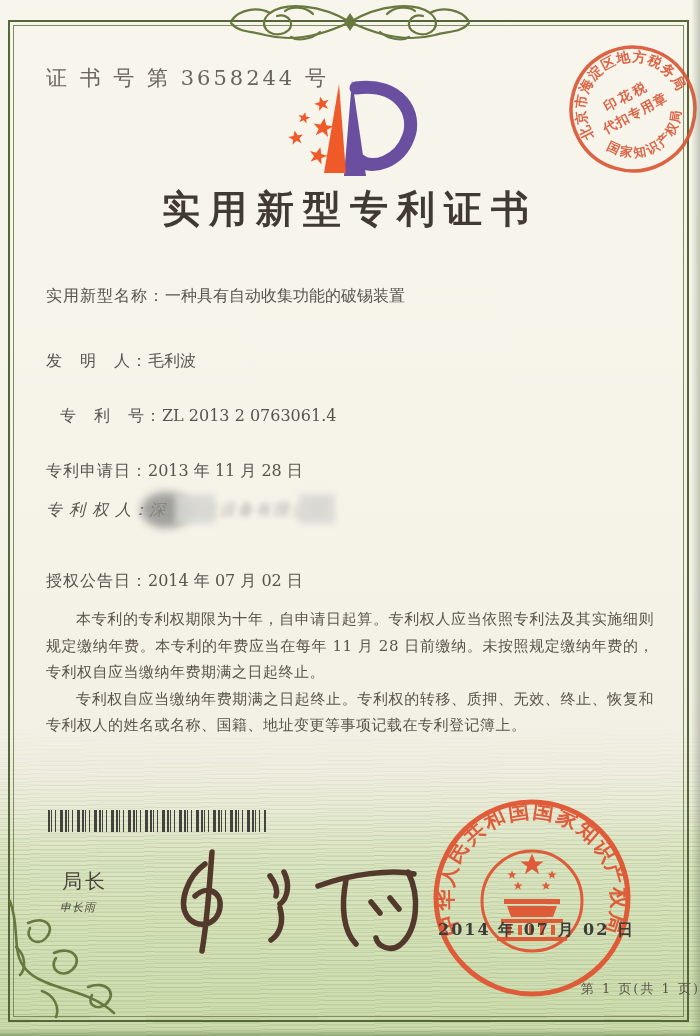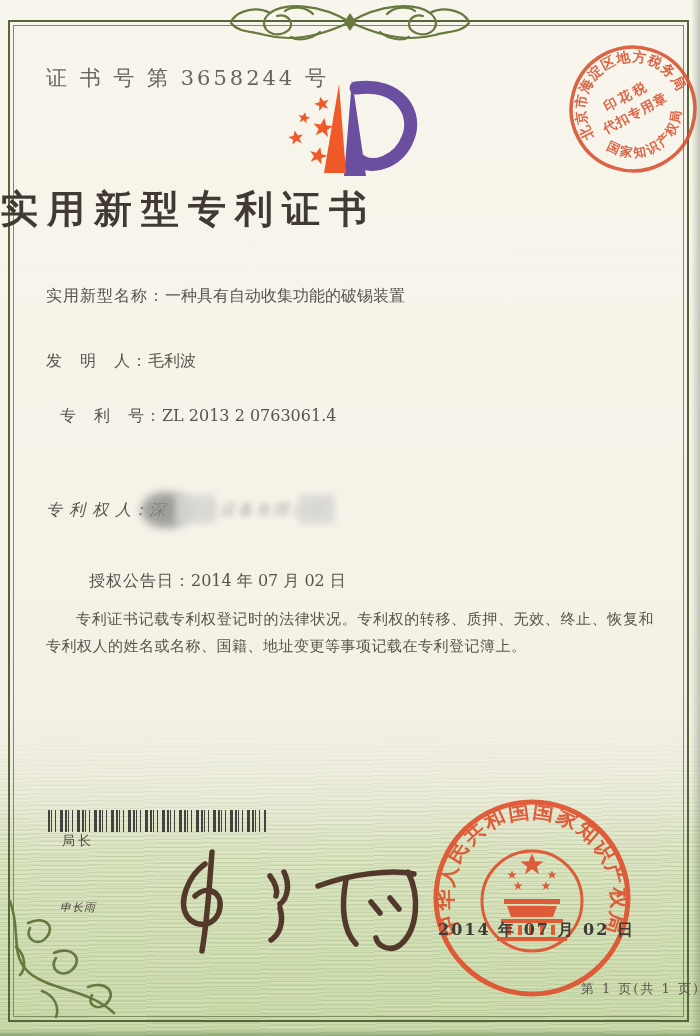--- a/index.html
+++ b/index.html
@@ -27,42 +27,42 @@
   .border-inner{position:absolute;left:13px;top:25px;right:16px;bottom:19px;
     border:1px solid #7e8c5e;z-index:2;pointer-events:none;}
   .ornament{position:absolute;z-index:3;pointer-events:none;}
   #ornament-top{left:225px;top:0px;}
   #ornament-corner{left:2px;bottom:6px;}
   .cert-no{position:absolute;left:46px;top:64px;font-size:21px;letter-spacing:3px;color:#6a645c;z-index:4;}
   
   .tax-stamp{position:absolute;left:562px;top:38px;z-index:5;opacity:.88;}
   
   .logo{position:absolute;left:268px;top:76px;z-index:4;}
-  .title{position:absolute;left:0;top:184px;width:100%;
+  .title{position:absolute;left:0;top:184px;width:100%;text-align:center;
     font-size:38px;font-weight:bold;letter-spacing:9px;color:#403a33;z-index:4;}
   
   .row{position:absolute;left:46px;font-size:16px;color:#58534b;z-index:4;white-space:nowrap;}
   .row .lab{letter-spacing:1px;}
   #row-name{top:286px;} #row-inventor{top:351px;} #row-patno{top:406px;margin-left:14px;}
-  #row-filing{top:461px;} #row-patentee{top:500px;font-style:italic;} #row-grant{top:571px;margin-left:43px;}
+  #row-filing{top:461px;} #row-patentee{top:500px;font-style:italic;} #row-grant{top:571px;}
   .redacted{position:relative;display:inline-block;}
   .ghost{color:#8f8f8c;filter:blur(2.5px);opacity:.65;letter-spacing:2px;}
   .censor-blob{position:absolute;left:-8px;top:-8px;width:50px;height:36px;background:#8d8d8b;
     border-radius:50%;filter:blur(4px);opacity:.8;}
   .censor-bar{position:absolute;top:-6px;height:30px;background:#d8d8d4;filter:blur(3px);opacity:.85;}
   
   .paragraphs{position:absolute;left:46px;top:606px;width:608px;z-index:4;}
   .paragraphs p{margin:0;text-indent:2em;font-size:15px;line-height:26.5px;
     color:#5a544b;text-align:justify;letter-spacing:.5px;}
   
   .barcode{position:absolute;left:48px;top:810px;width:218px;height:22px;z-index:4;opacity:.88;
     background:repeating-linear-gradient(90deg,#2e2c2a 0 2px,transparent 2px 3px,#2e2c2a 3px 4px,
       transparent 4px 7px,#2e2c2a 7px 8px,transparent 8px 12px,#2e2c2a 12px 15px,transparent 15px 17px);}
   
-  .sig-title{position:absolute;left:62px;top:832px;font-size:13px;color:#4a453d;letter-spacing:3px;z-index:4;}
+  .sig-title{position:absolute;left:62px;top:868px;font-size:20px;color:#4a453d;letter-spacing:3px;z-index:4;}
   .sig-name{position:absolute;left:60px;top:900px;font-size:11px;color:#4a453d;letter-spacing:1px;z-index:4;font-style:italic;}
   .signature-svg{position:absolute;left:150px;top:846px;z-index:4;}
   
   .office-seal{position:absolute;left:427px;top:793px;z-index:3;opacity:.92;}
   .seal-date{position:absolute;left:438px;top:920px;width:200px;font-size:16px;font-weight:bold;
     color:#3e3c39;letter-spacing:2px;z-index:5;white-space:nowrap;}
   .footer{position:absolute;left:0;top:980px;width:100%;text-align:right;font-size:13px;
     color:#5a554d;letter-spacing:2px;z-index:4;}
 </style>
 </head>
@@ -139,29 +139,33 @@
 
   <div class="row" id="row-name">
     <span class="lab">实用新型名称：</span><span>一种具有自动收集功能的破锡装置</span>
   </div>
   <div class="row" id="row-inventor">
     <span class="lab">发　明　人：</span><span>毛利波</span>
   </div>
   <div class="row" id="row-patno">
     <span class="lab">专　利　号：</span><span>ZL 2013 2 0763061.4</span>
   </div>
+  <div class="row" id="row-filing">
+    <span class="lab">专利申请日：</span><span>2013 年 11 月 28 日</span>
+  </div>
   <div class="row" id="row-patentee">
     <span class="lab">专 利 权 人：</span><span class="redacted"><span>深</span><span class="censor-blob"></span><span class="ghost">自动化设备有限公司</span><span class="censor-bar" style="left:26px;width:40px;"></span><span class="censor-bar" style="left:150px;width:36px;"></span></span>
   </div>
   <div class="row" id="row-grant">
     <span class="lab">授权公告日：</span><span>2014 年 07 月 02 日</span>
   </div>
 
   <div class="paragraphs">
-    <p>专利证书记载专利权登记时的法律状况。专利权的转移、质押、无效、终止、恢复和专利权人的姓名或名称、国籍、地址变更等事项记载在专利登记簿上。</p>
+    <p>本专利的专利权期限为十年，自申请日起算。专利权人应当依照专利法及其实施细则规定缴纳年费。本专利的年费应当在每年 11 月 28 日前缴纳。未按照规定缴纳年费的，专利权自应当缴纳年费期满之日起终止。</p>
+    <p>专利权自应当缴纳年费期满之日起终止。专利权的转移、质押、无效、终止、恢复和专利权人的姓名或名称、国籍、地址变更等事项记载在专利登记簿上。</p>
   </div>
 
   <div class="barcode"></div>
 
   <div class="sig-title">局长</div>
   <div class="sig-name">申长雨</div>
   <svg class="signature-svg" width="290" height="112" viewBox="0 0 290 112">
     <g stroke="#53392b" fill="none" stroke-width="5.5" stroke-linecap="round" stroke-linejoin="round">
       <path d="M55,18 C38,30 28,56 37,70 C46,84 68,80 70,61 C72,45 56,39 45,50"></path>
       <path d="M62,6 C60,30 58,70 52,105"></path>

